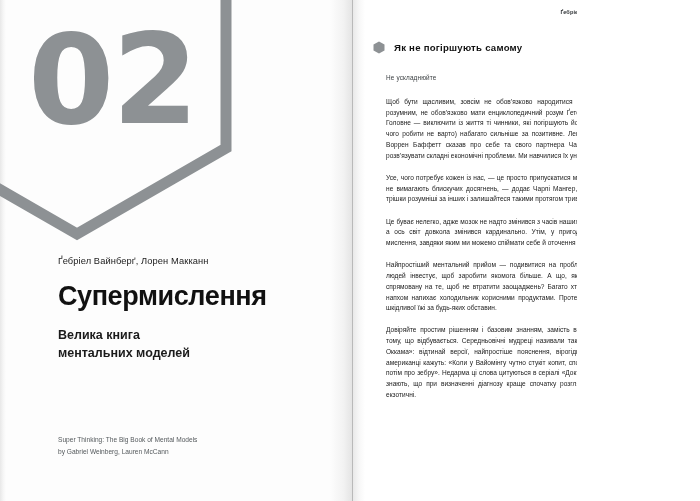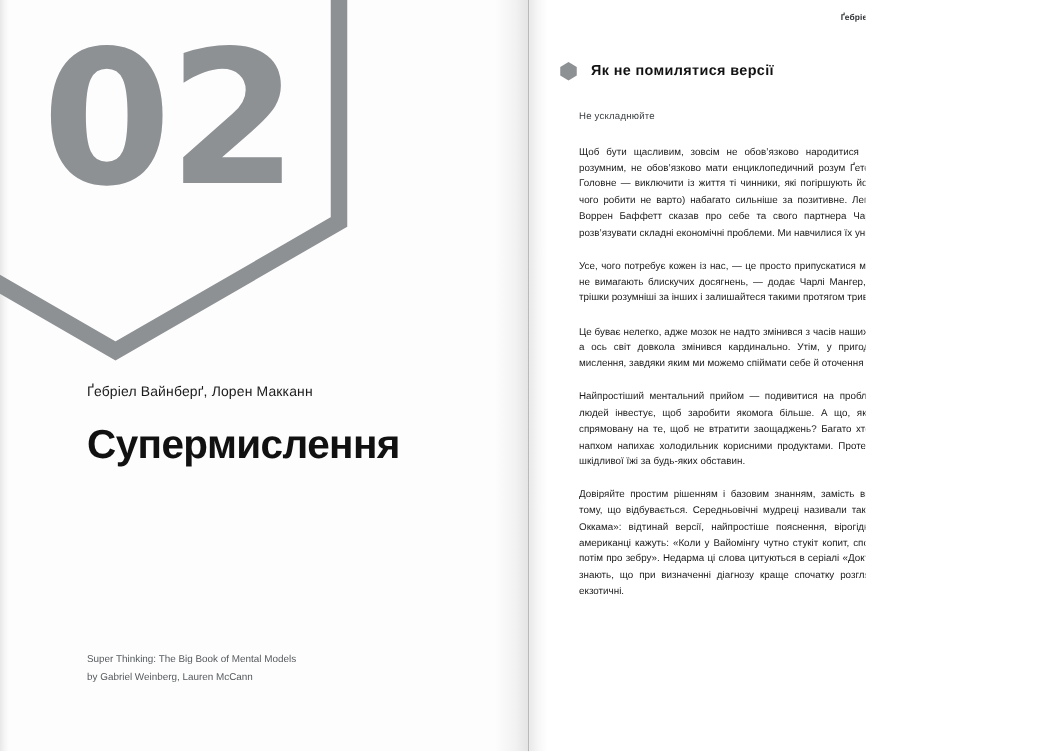--- a/index.html
+++ b/index.html
@@ -228,20 +228,24 @@
       <svg width="330" height="360" viewBox="0 0 330 360" xmlns="http://www.w3.org/2000/svg">
         <polygon points="165,8 314,94 314,266 165,352 16,266 16,94" fill="none" stroke="#8d9194" stroke-width="11" stroke-linejoin="miter"></polygon>
       </svg>
     </div>
 
     <div class="chapter-number">02</div>
 
     <div class="left-text-block">
       <p class="authors-uk">Ґебріел Вайнберґ, Лорен Макканн</p>
       <h1 class="book-title-uk">Супермислення</h1>
+      <h2 class="book-subtitle-uk">
+        <span>Велика книга</span>
+        <span>ментальних моделей</span>
+      </h2>
     </div>
 
     <div class="orig-title-block">
       <span>Super Thinking: The Big Book of Mental Models</span>
       <span>by Gabriel Weinberg, Lauren McCann</span>
     </div>
 
     <div class="gutter-shade"></div>
   </div>
 
@@ -259,21 +263,21 @@
       <svg width="30" height="30" viewBox="0 0 30 30" xmlns="http://www.w3.org/2000/svg">
         <polygon points="15,1.5 27.5,8.6 27.5,22.4 15,29.5 2.5,22.4 2.5,8.6" fill="none" stroke="#9a9ea1" stroke-width="1"></polygon>
       </svg>
       <div class="hex-num">02</div>
     </div>
 
     <div class="section-head">
       <svg class="bullet-hex" viewBox="0 0 12 13" xmlns="http://www.w3.org/2000/svg">
         <polygon points="6,0.4 11.5,3.6 11.5,9.4 6,12.6 0.5,9.4 0.5,3.6" fill="#8d9194"></polygon>
       </svg>
-      <div class="section-title">Як не помилятися версії</div>
+      <div class="section-title">Як не погіршують самому</div>
     </div>
 
     <div class="body-col">
       <p class="kicker">Не ускладнюйте</p>
 
       <p class="para">Щоб бути щасливим, зовсім не обов’язково народитися в сім’ї мільйонера. Щоб бути розумним, не обов’язково мати енциклопедичний розум Ґете чи проникливість Айнштайна. Головне — виключити із життя ті чинники, які погіршують його. Адже негативне знання (те, чого робити не варто) набагато сильніше за позитивне. Легендарний інвестор і мільярдер Воррен Баффетт сказав про себе та свого партнера Чарлі Мангера: «Ми не вчилися розв’язувати складні економічні проблеми. Ми навчилися їх уникати».</p>
       <p class="para">Усе, чого потребує кожен із нас, — це просто припускатися менше помилок. «Від вас аж ніяк не вимагають блискучих досягнень, — додає Чарлі Мангер, — будьте лише в середньому трішки розумніші за інших і залишайтеся такими протягом тривалого, дуже тривалого часу».</p>
       <p class="para">Це буває нелегко, адже мозок не надто змінився з часів наших предків, мисливців та збирачів, а ось світ довкола змінився кардинально. Утім, у пригоді стануть спеціальні прийоми мислення, завдяки яким ми можемо спіймати себе й оточення на протиріччях — і уникнути їх.</p>
       <p class="para">Найпростіший ментальний прийом — подивитися на проблему з іншого погляду. Чимало людей інвестує, щоб заробити якомога більше. А що, як обрати тактику інвестування, спрямовану на те, щоб не втратити заощаджень? Багато хто вирішує схуднути і для цього напхом напихає холодильник корисними продуктами. Проте розумніша тактика — уникати шкідливої їжі за будь-яких обставин.</p>
       <p class="para">Довіряйте простим рішенням і базовим знанням, замість вигадувати витончені пояснення тому, що відбувається. Середньовічні мудреці називали такий ментальний прийом «лезом Оккама»: відтинай версії, найпростіше пояснення, вірогідно, буде правильним. Сучасні американці кажуть: «Коли у Вайомінгу чутно стукіт копит, спочатку подумай про коня, а вже потім про зебру». Недарма ці слова цитуються в серіалі «Доктор Хаус»: лікарі ліпше за інших знають, що при визначенні діагнозу краще спочатку розглядати поширені хвороби, а не екзотичні.</p>

